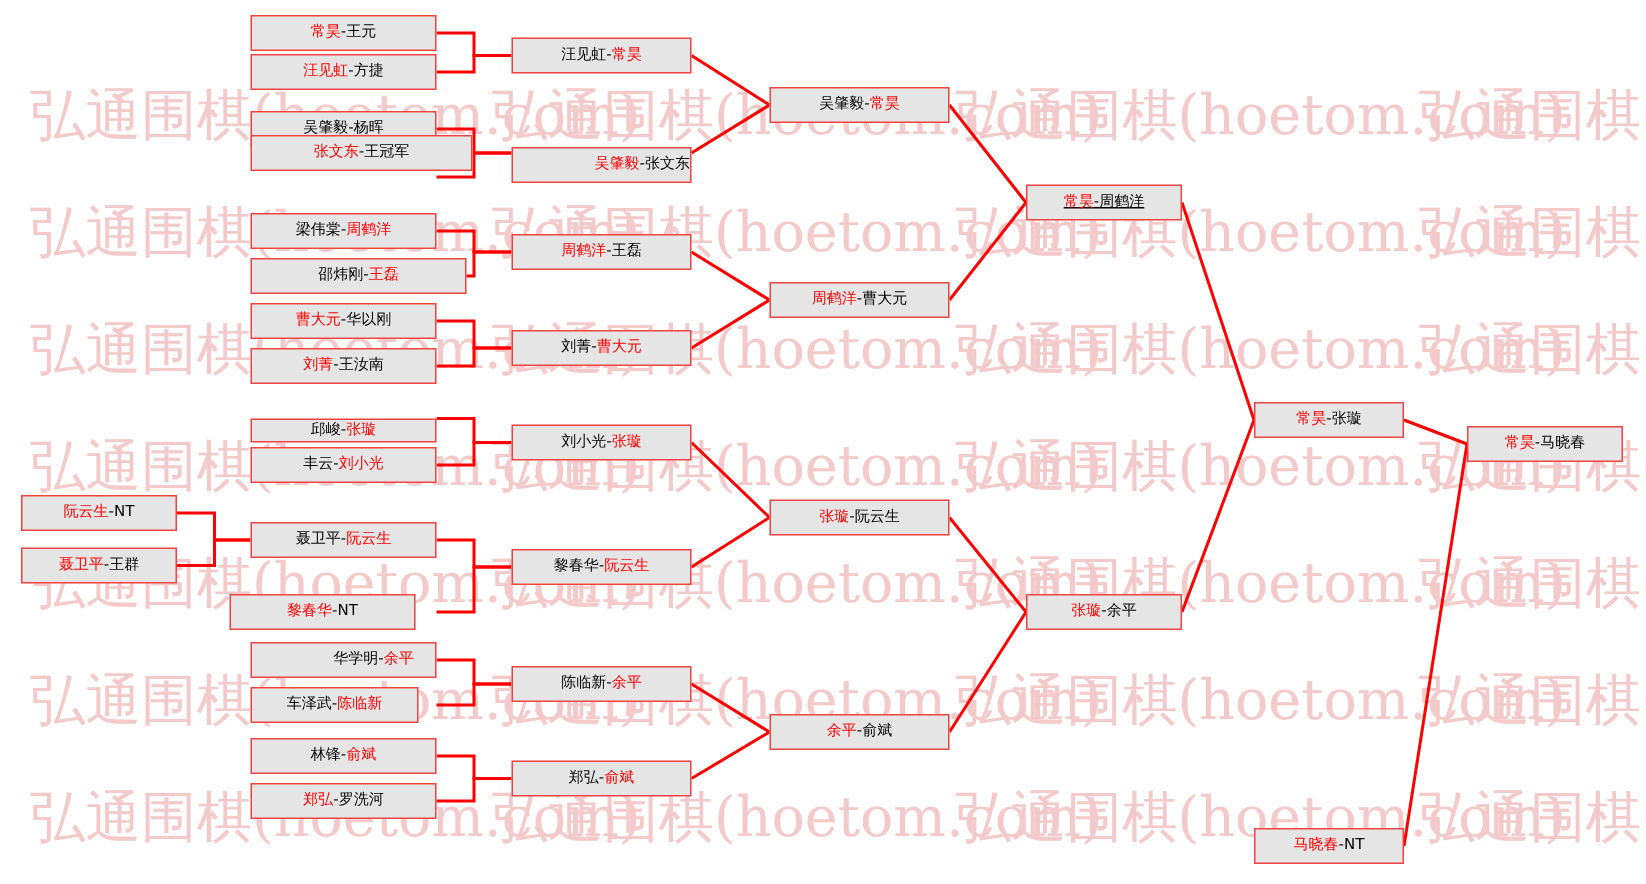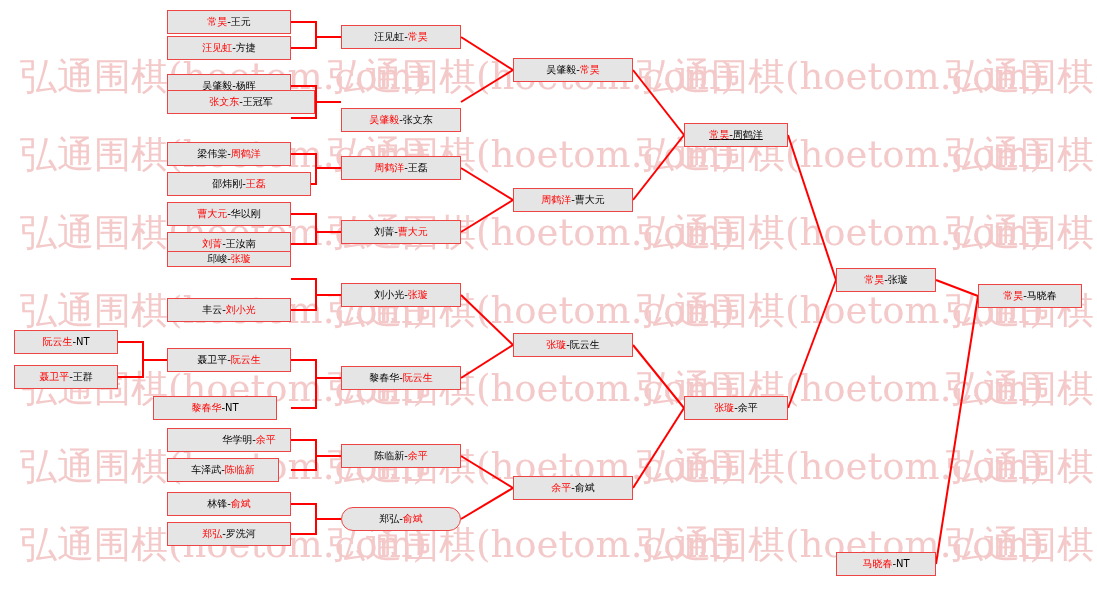--- a/index.html
+++ b/index.html
@@ -138,21 +138,21 @@
       </div>
       <div class="node" style="left: 167px; top: 172px; width: 144px; height: 24px;">
         <span><span class="b">邵炜刚</span><span class="b">-</span><span class="r">王磊</span></span>
       </div>
       <div class="node" style="left: 167px; top: 202px; width: 124px; height: 24px;">
         <span><span class="r">曹大元</span><span class="b">-</span><span class="b">华以刚</span></span>
       </div>
       <div class="node" style="left: 167px; top: 232px; width: 124px; height: 24px;">
         <span><span class="r">刘菁</span><span class="b">-</span><span class="b">王汝南</span></span>
       </div>
-      <div class="node" style="left: 167px; top: 251px; width: 124px; height: 16px; text-align: center;">
+      <div class="node" style="left: 167px; top: 279px; width: 124px; height: 16px; text-align: center;">
         <span><span class="b">邱峻</span><span class="b">-</span><span class="r">张璇</span></span>
       </div>
       <div class="node" style="left: 167px; top: 298px; width: 124px; height: 24px;">
         <span><span class="b">丰云</span><span class="b">-</span><span class="r">刘小光</span></span>
       </div>
       <div class="node" style="left: 153px; top: 396px; width: 124px; height: 24px; text-align: right;">
         <span><span class="r">黎春华</span><span class="b">-</span><span class="b">NT</span></span>
       </div>
       <div class="node" style="left: 167px; top: 428px; width: 124px; height: 24px; padding-left: 40px;">
         <span><span class="b">华学明</span><span class="b">-</span><span class="r">余平</span></span>
@@ -165,39 +165,39 @@
       </div>
       <div class="node" style="left: 167px; top: 522px; width: 124px; height: 24px;">
         <span><span class="r">郑弘</span><span class="b">-</span><span class="b">罗洗河</span></span>
       </div>
       <div class="node" style="left: 167px; top: 348px; width: 124px; height: 24px;">
         <span><span class="b">聂卫平</span><span class="b">-</span><span class="r">阮云生</span></span>
       </div>
       <div class="node" style="left: 341px; top: 25px; width: 120px; height: 24px;">
         <span><span class="b">汪见虹</span><span class="b">-</span><span class="r">常昊</span></span>
       </div>
-      <div class="node" style="left: 341px; top: 108px; width: 120px; height: 24px;">
+      <div class="node" style="left: 341px; top: 98px; width: 120px; height: 24px; justify-content: flex-end;">
         <span><span class="r">吴肇毅</span><span class="b">-</span><span class="b">张文东</span></span>
       </div>
       <div class="node" style="left: 341px; top: 156px; width: 120px; height: 24px;">
         <span><span class="r">周鹤洋</span><span class="b">-</span><span class="b">王磊</span></span>
       </div>
       <div class="node" style="left: 341px; top: 220px; width: 120px; height: 24px;">
         <span><span class="b">刘菁</span><span class="b">-</span><span class="r">曹大元</span></span>
       </div>
       <div class="node" style="left: 341px; top: 283px; width: 120px; height: 24px;">
         <span><span class="b">刘小光</span><span class="b">-</span><span class="r">张璇</span></span>
       </div>
       <div class="node" style="left: 341px; top: 366px; width: 120px; height: 24px; text-align: right;">
         <span><span class="b">黎春华</span><span class="b">-</span><span class="r">阮云生</span></span>
       </div>
       <div class="node" style="left: 341px; top: 444px; width: 120px; height: 24px;">
         <span><span class="b">陈临新</span><span class="b">-</span><span class="r">余平</span></span>
       </div>
-      <div class="node" style="left: 341px; top: 507px; width: 120px; height: 24px; border-radius: 12px;">
+      <div class="node" style="left: 341px; top: 507px; width: 120px; height: 24px;">
         <span><span class="b">郑弘</span><span class="b">-</span><span class="r">俞斌</span></span>
       </div>
       <div class="node" style="left: 513px; top: 58px; width: 120px; height: 24px;">
         <span><span class="b">吴肇毅</span><span class="b">-</span><span class="r">常昊</span></span>
       </div>
       <div class="node" style="left: 513px; top: 188px; width: 120px; height: 24px;">
         <span><span class="r">周鹤洋</span><span class="b">-</span><span class="b">曹大元</span></span>
       </div>
       <div class="node" style="left: 513px; top: 333px; width: 120px; height: 24px;">
         <span><span class="r">张璇</span><span class="b">-</span><span class="b">阮云生</span></span>

